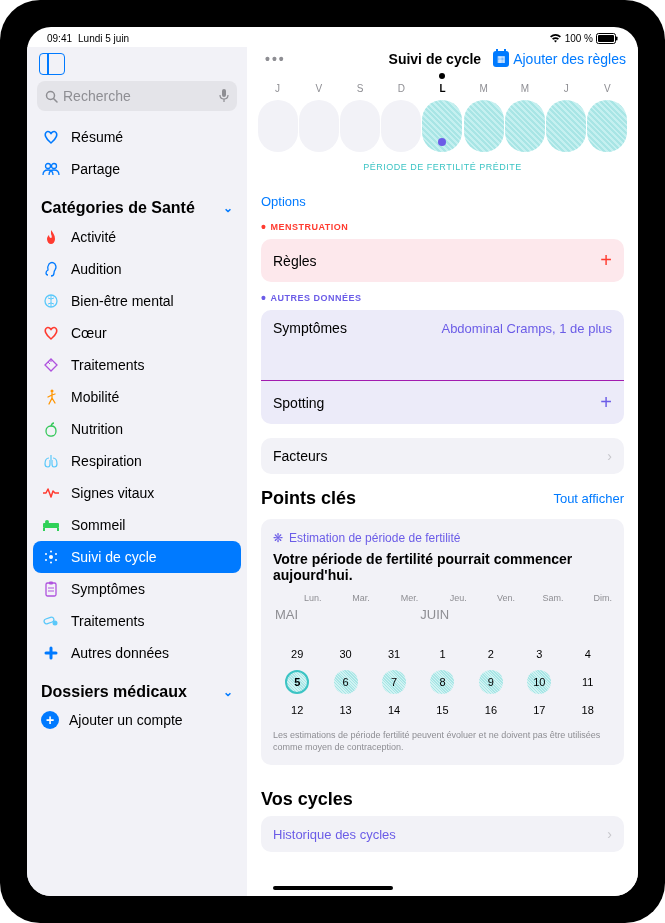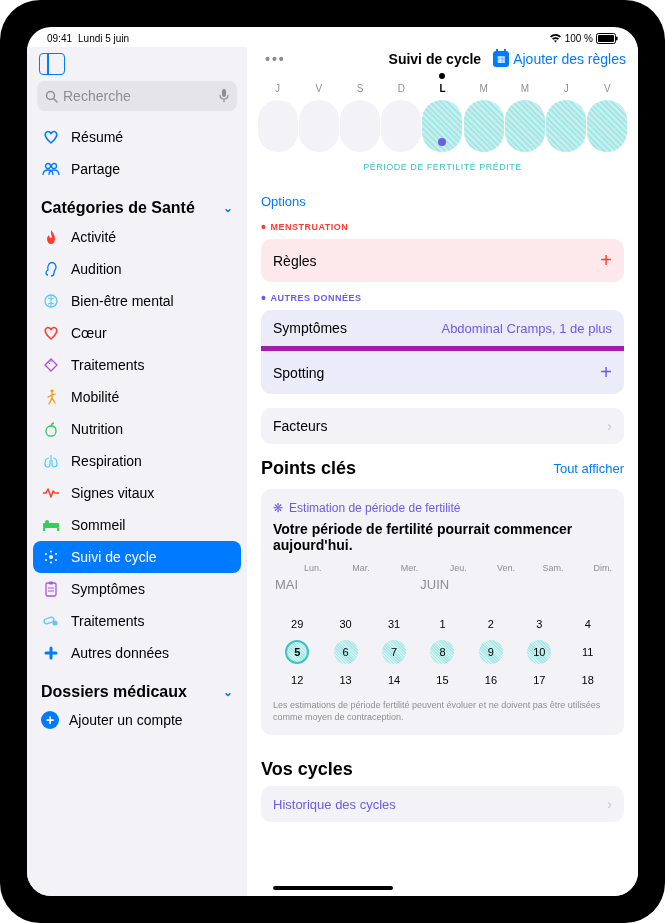--- a/index.html
+++ b/index.html
@@ -47,21 +47,21 @@
 .section-title { font-size: 18px; font-weight: 700; }
 .section-link { color: #007aff; font-size: 13px; }
 .sub-label { font-size: 9px; font-weight: 600; letter-spacing: 0.5px; padding: 4px 0; display: flex; align-items: center; gap: 4px; }
 .sub-label.red { color: #ff3b30; }
 .sub-label.purple { color: #6b5ce7; }
 .sub-label::before { content: '•'; font-size: 14px; }
 .card { border-radius: 10px; margin-bottom: 4px; }
 .card-row { display: flex; justify-content: space-between; align-items: center; padding: 10px 12px; font-size: 14px; }
 .card.pink { background: #fde8ec; }
 .card.lav { background: #ecebf9; }
-.card.lav .card-row + .card-row { border-top: 5px solid #a21caf; }
+.card.lav .card-row + .card-row { border-top: 1px solid #a21caf; margin-top: 34px; }
 .card.gray { background: #f2f2f7; }
 .plus { color: #ff3b30; font-size: 20px; font-weight: 300; }
 .plus.purple { color: #6b5ce7; }
 .card-value { color: #6b5ce7; font-size: 13px; }
 .chev-right { color: #c7c7cc; font-size: 14px; }
 .highlights-card { background: #f2f2f7; border-radius: 10px; padding: 12px; margin-top: 4px; }
 .hc-header { display: flex; align-items: center; gap: 6px; color: #6b5ce7; font-size: 12px; font-weight: 500; margin-bottom: 6px; }
 .hc-icon { font-size: 12px; }
 .hc-title { font-size: 14px; font-weight: 600; margin-bottom: 10px; }
 .mini-cal { }

